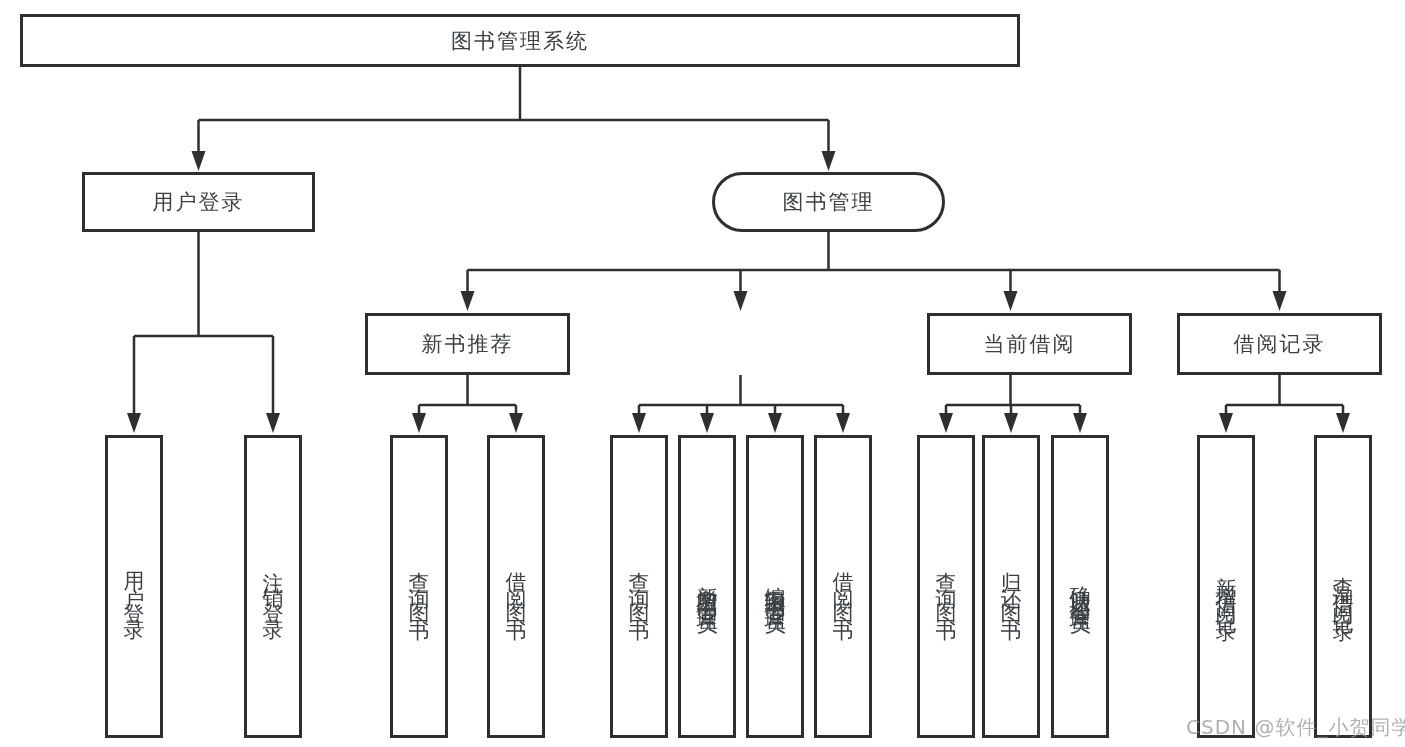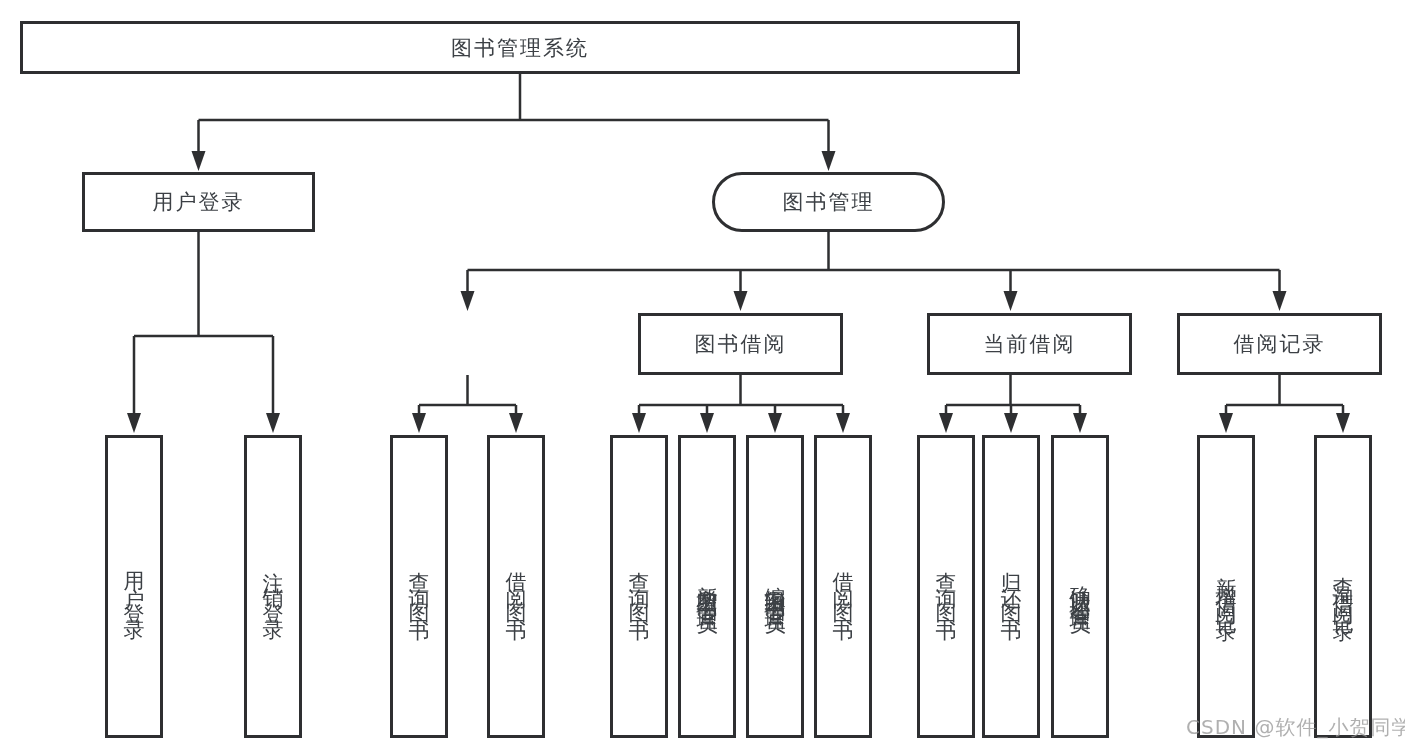--- a/index.html
+++ b/index.html
@@ -75,26 +75,26 @@
     <path d="M1010.5 375 V405 M946 405 H1080 M946 405 V417 M1011 405 V417 M1080 405 V417"></path>
     <polygon points="939,413 953,413 946,433"></polygon>
     <polygon points="1004,413 1018,413 1011,433"></polygon>
     <polygon points="1073,413 1087,413 1080,433"></polygon>
 
     <path d="M1279.5 375 V405 M1226 405 H1343 M1226 405 V417 M1343 405 V417"></path>
     <polygon points="1219,413 1233,413 1226,433"></polygon>
     <polygon points="1336,413 1350,413 1343,433"></polygon>
   </svg>
 
-  <div class="node" style="left:20px;top:21px;width:1000px;height:53px;">图书管理系统</div>
+  <div class="node" style="left:20px;top:14px;width:1000px;height:53px;">图书管理系统</div>
 
   <div class="node" style="left:82px;top:172px;width:233px;height:60px;">用户登录</div>
   <div class="node" style="left:712px;top:172px;width:233px;height:60px;border-radius:30px;">图书管理</div>
 
-  <div class="node" style="left:638px;top:313px;width:205px;height:62px;">图书借阅</div>
+  <div class="node" style="left:365px;top:313px;width:205px;height:62px;">新书推荐</div>
   <div class="node" style="left:908px;top:313px;width:205px;height:62px;margin-left:19px;">当前借阅</div>
   <div class="node" style="left:1177px;top:313px;width:205px;height:62px;">借阅记录</div>
 
   <div class="node leaf" style="left:105px;top:435px;width:58px;height:303px;">用户登录</div>
   <div class="node leaf" style="left:244px;top:435px;width:58px;height:303px;">注销登录</div>
 
   <div class="node leaf" style="left:390px;top:435px;width:58px;height:303px;">查询图书</div>
   <div class="node leaf" style="left:487px;top:435px;width:58px;height:303px;">借阅图书</div>
 
   <div class="node leaf" style="left:610px;top:435px;width:58px;height:303px;">查询图书</div>

